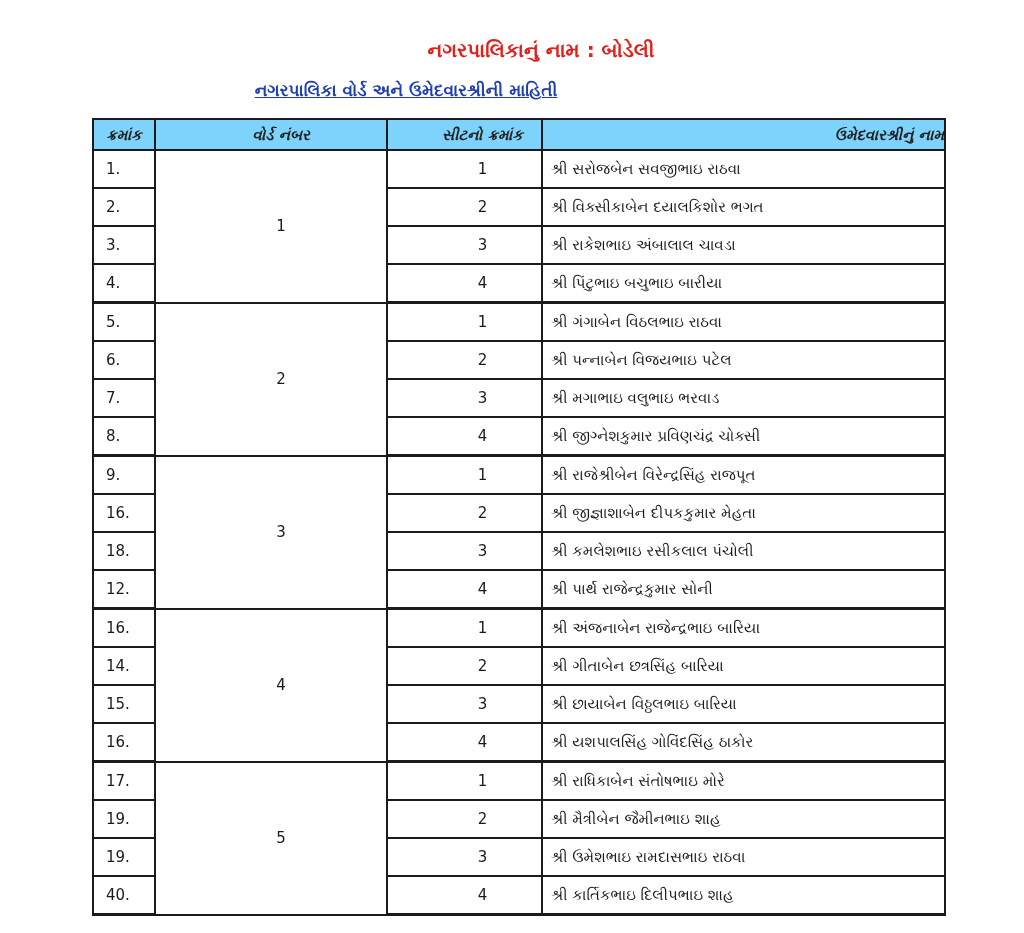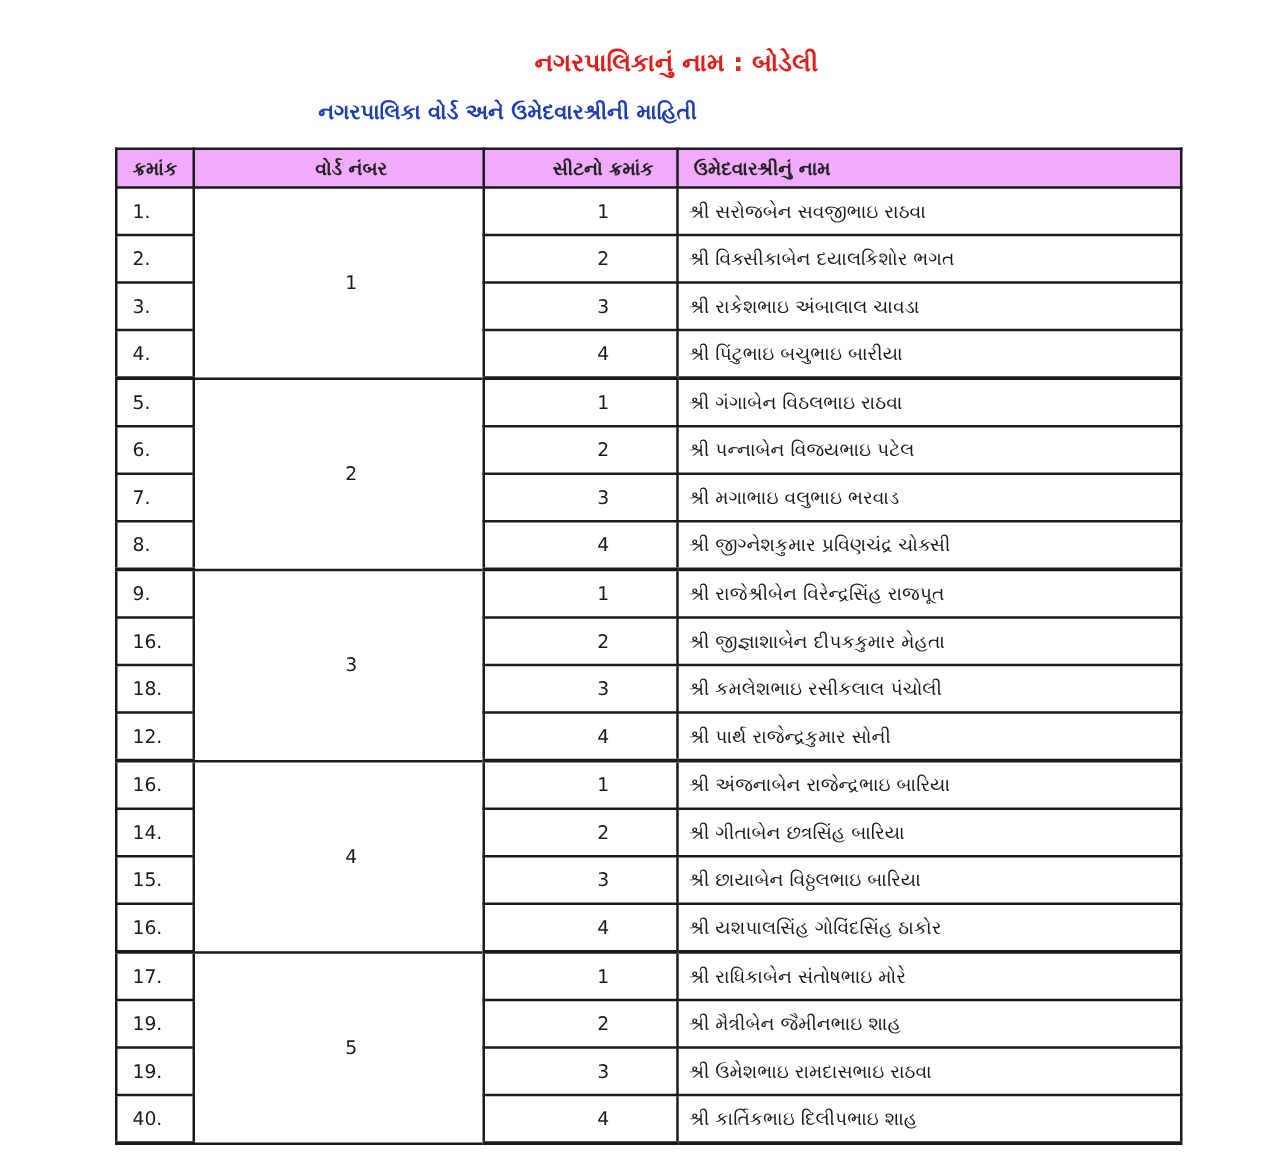--- a/index.html
+++ b/index.html
@@ -1,32 +1,32 @@
 <!DOCTYPE html>
 <html><head>
 <meta charset="utf-8">
 <style>
   html, body { margin: 0; padding: 0; background: #ffffff; }
   body { width: 1024px; height: 933px; position: relative; overflow: hidden;
          font-family: "DejaVu Sans", "Liberation Sans", sans-serif; color: #1a1a1a; }
   .title { position: absolute; left: 0; width: 1024px; top: 38px; text-align: center;
            font-size: 20px; font-weight: bold; color: #e0201b; margin-left: 29px; }
   .subtitle { position: absolute; left: 0; width: 812px; top: 80px; text-align: center;
-              font-size: 17px; font-weight: bold; color: #1f3fb0; }
+              font-size: 17px; font-weight: bold; color: #1f3fb0; text-decoration: underline; }
   table { position: absolute; left: 92px; top: 118px; width: 854px; border-collapse: collapse;
           table-layout: fixed; }
   th, td { border: 2px solid #1b1b1b; padding: 0; font-size: 15px; }
-  th { background: #f0abfc; height: 29px; font-weight: bold; font-size: 15px; color: #222; }
+  th { background: #7dd3fc; height: 29px; font-weight: bold; font-size: 15px; color: #222; font-style: italic; }
   td { height: 36px; background: #fff; }
   .c-sr { width: 60px; text-align: left; padding-left: 12px; }
   .c-ward { width: 210px; text-align: center; padding-left: 20px; }
   .c-seat { width: 117px; text-align: center; padding-left: 36px; }
   .c-name { text-align: left; padding-left: 8px; }
   th.c-sr { text-align: center; padding-left: 0; }
-  th.c-name { text-align: left; padding-left: 12px; }
+  th.c-name { text-align: right; padding-left: 12px; }
   tr.group-end td { border-bottom-width: 3px; }
 </style>
 </head>
 <body>
 
 <div class="title">નગરપાલિકાનું નામ : બોડેલી</div>
 <div class="subtitle">નગરપાલિકા વોર્ડ અને ઉમેદવારશ્રીની માહિતી</div>
 
 <table>
   <thead>

